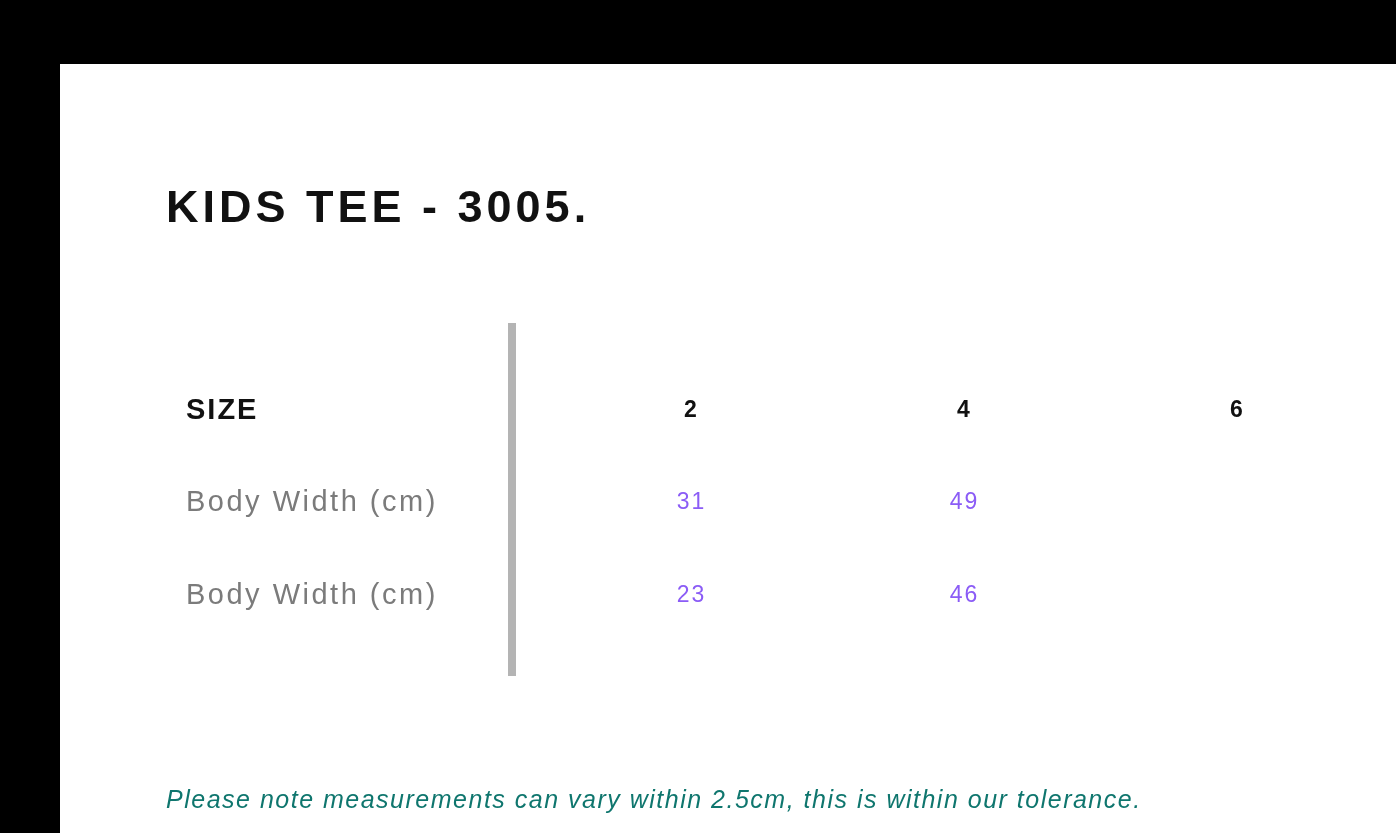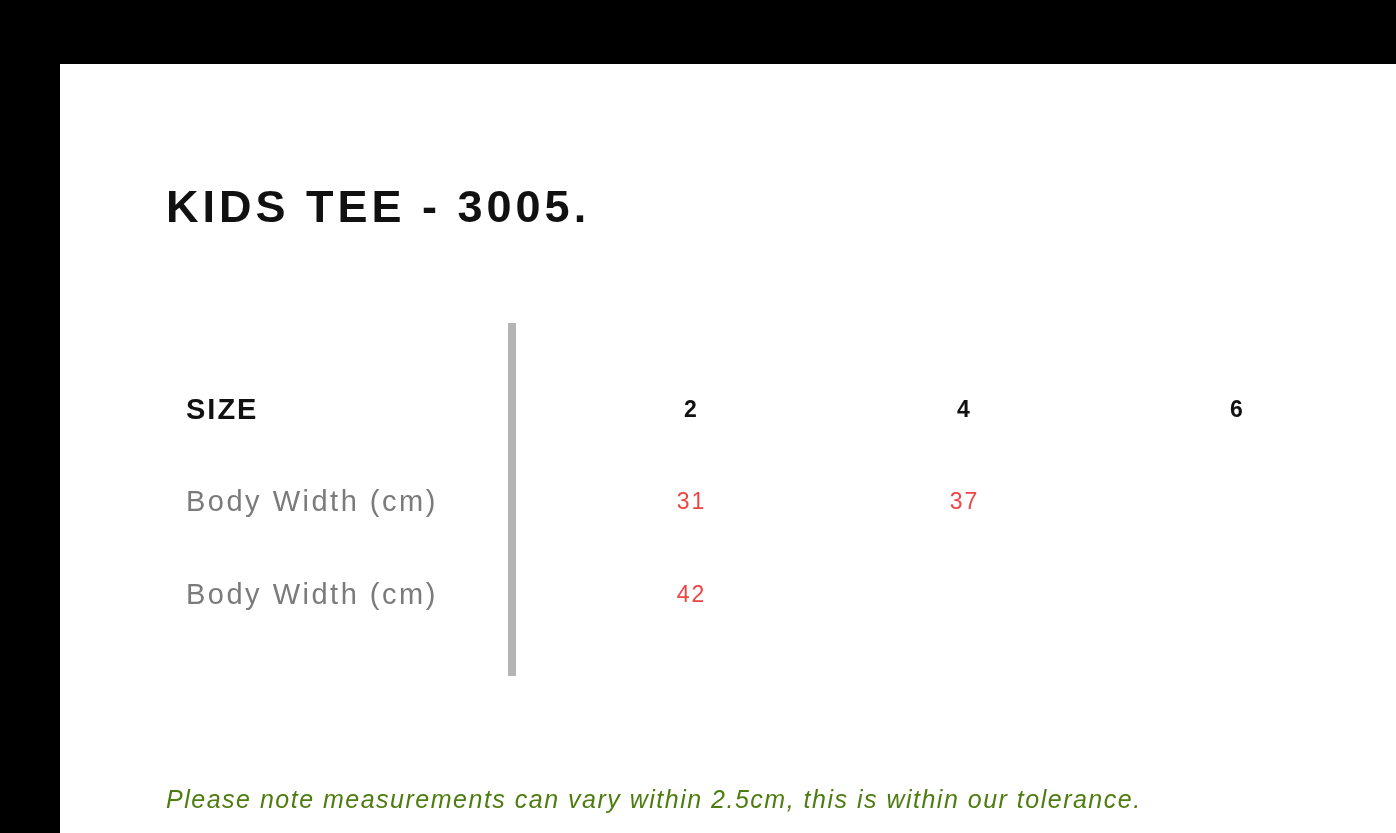--- a/index.html
+++ b/index.html
@@ -53,32 +53,32 @@
   }
   .row-header .label {
     font-weight: 700;
     color: #111111;
     letter-spacing: 2px;
   }
   .row .cell {
     text-align: center;
     font-size: 23px;
     letter-spacing: 2px;
-    color: #ef4444;
+    color: #8b5cf6;
   }
   .row-header .cell { font-weight: 700; color: #111111; }
   .footnote {
     position: absolute;
     left: 86px;
     top: 719px;
     transform: translateY(-50%);
     font-size: 25px;
     font-style: italic;
     letter-spacing: 1.5px;
-    color: #4d7c0f;
+    color: #0f766e;
     white-space: nowrap;
   }
 </style>
 </head>
 <body>
 
 <div class="card">
 
   <h1 class="title">KIDS TEE - 3005.</h1>
 
@@ -87,23 +87,24 @@
   <div class="row row-header">
     <div class="label">SIZE</div>
     <div class="cell">2</div>
     <div class="cell">4</div>
     <div class="cell">6</div>
   </div>
 
   <div class="row row-width">
     <div class="label">Body Width (cm)</div>
     <div class="cell">31</div>
-    <div class="cell">37</div>
+    <div class="cell">49</div>
   </div>
 
   <div class="row row-length">
     <div class="label">Body Width (cm)</div>
-    <div class="cell">42</div>
+    <div class="cell">23</div>
+    <div class="cell">46</div>
   </div>
 
   <p class="footnote">Please note measurements can vary within 2.5cm, this is within our tolerance.</p>
 
 </div>
 
 </body></html>

